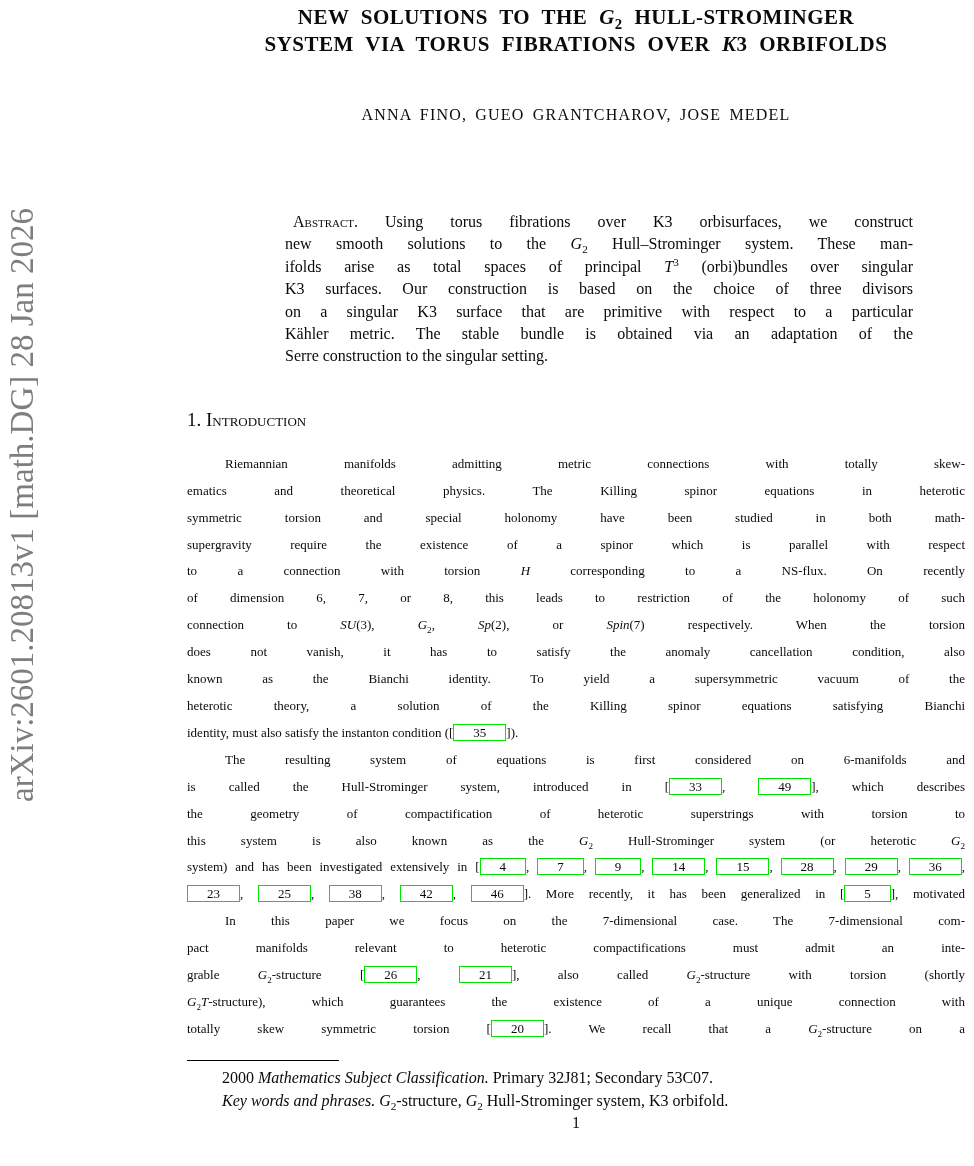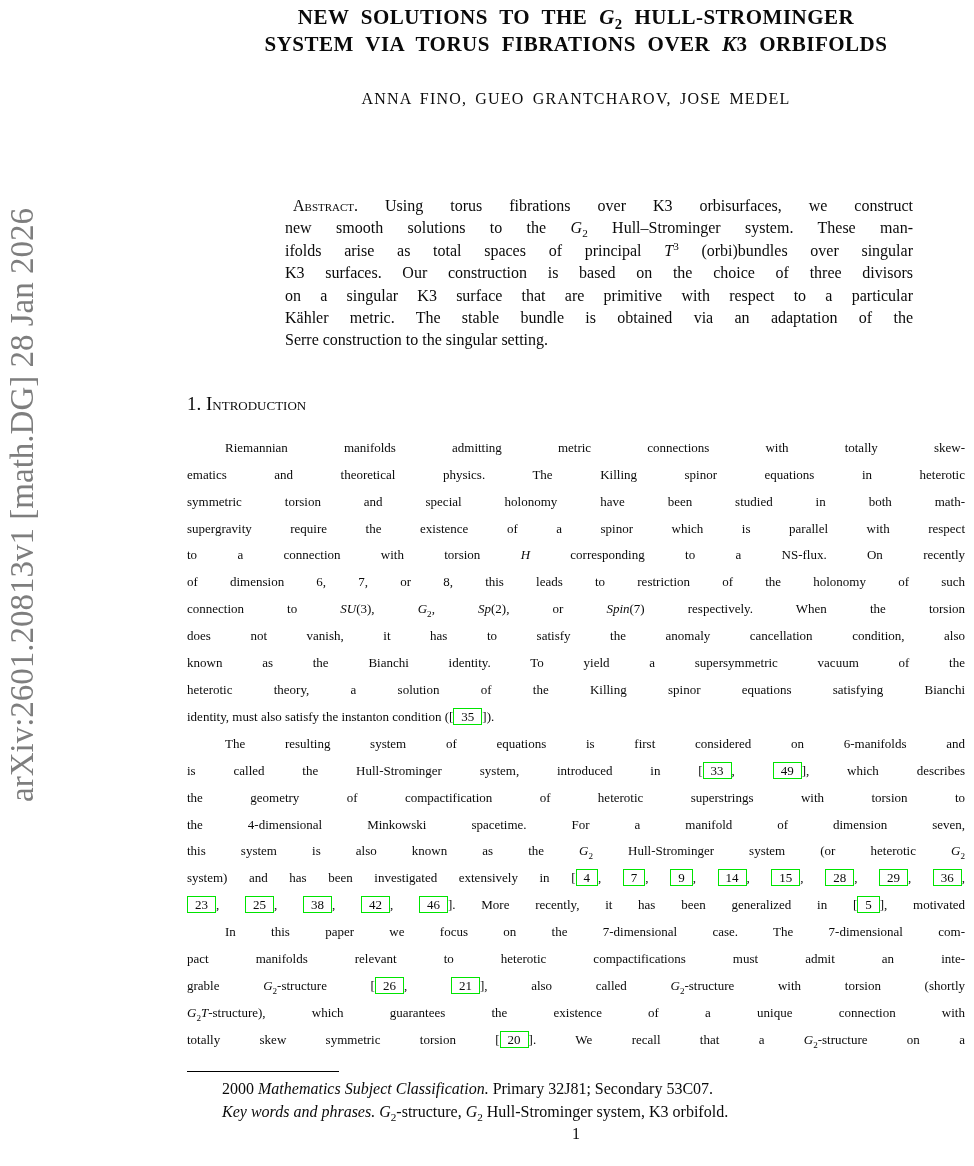--- a/index.html
+++ b/index.html
@@ -5,32 +5,32 @@
   html,body{margin:0;padding:0;background:#ffffff;}
   .page{position:relative;width:974px;height:1166px;background:#ffffff;overflow:hidden;
         font-family:"Liberation Serif","DejaVu Serif",serif;color:#0a0a0a;}
   .arxiv-stamp{position:absolute;top:892px;left:2px;width:774px;line-height:40px;
         transform:rotate(-90deg);transform-origin:0 0;text-align:center;
         font-size:33px;color:#7e7e7e;white-space:nowrap;}
   .col{position:absolute;left:187px;top:0;width:778px;}
   .title{font-size:21px;font-weight:bold;line-height:27px;margin-top:4px;
         letter-spacing:0.5px;word-spacing:6px;}
   .title .line{text-align:center;text-align-last:center;}
-  .authors{margin-top:32px;text-align:center;font-size:16px;letter-spacing:1.2px;word-spacing:3px;}
+  .authors{margin-top:48px;text-align:center;font-size:16px;letter-spacing:1.2px;word-spacing:3px;}
   .abstract{margin-top:87px;margin-left:98px;width:628px;font-size:16px;line-height:22.4px;}
   .abstract .line.indent{text-indent:8px;}
   .secheading{margin-top:41px;font-size:19px;}
   .secheading .line{text-align:right;text-align-last:center;}
   .bodytext{margin-top:20px;font-size:13px;line-height:26.9px;}
   .line{text-align:justify;text-align-last:justify;}
   .line.last{text-align-last:left;}
   .bodytext .line.indent{text-indent:38px;}
   .it{font-style:italic;}
   .sc{font-variant:small-caps;}
-  .cite{border:1.5px solid #00e400;padding:0 7px;color:#0a0a0a;cursor:pointer;}
+  .cite{border:1.5px solid #00e400;padding:0 19px;color:#0a0a0a;cursor:pointer;}
   sub,sup{font-size:70%;line-height:0;}
   .fnrule{margin-top:17px;width:152px;border-top:1.5px solid #000;}
   .footnote{margin-top:5px;font-size:16px;line-height:23px;}
   .footnote .line{text-align:left;text-align-last:left;text-indent:35px;}
   .pagenum{margin-top:2px;text-align:center;font-size:16px;}
 </style>
 </head>
 <body>
 
 <div class="page">
@@ -66,21 +66,20 @@
           <div class="line"><span>connection to </span><span class="it">SU</span><span>(3), </span><span class="it">G</span><sub>2</sub><span>, </span><span class="it">Sp</span><span>(2), or </span><span class="it">Spin</span><span>(7) respectively. When the torsion</span></div>
           <div class="line"><span>does not vanish, it has to satisfy the anomaly cancellation condition, also</span></div>
           <div class="line"><span>known as the Bianchi identity. To yield a supersymmetric vacuum of the</span></div>
           <div class="line"><span>heterotic theory, a solution of the Killing spinor equations satisfying Bianchi</span></div>
           <div class="line last"><span>identity, must also satisfy the instanton condition ([</span><span class="cite">35</span><span>]).</span></div>
         </div>
         <div>
           <div class="line indent"><span>The resulting system of equations is first considered on 6-manifolds and</span></div>
           <div class="line"><span>is called the Hull-Strominger system, introduced in [</span><span class="cite">33</span><span>, </span><span class="cite">49</span><span>], which describes</span></div>
           <div class="line"><span>the geometry of compactification of heterotic superstrings with torsion to</span></div>
-          <div class="line"><span>the 4-dimensional Minkowski spacetime. For a manifold of dimension seven,</span></div>
           <div class="line"><span>this system is also known as the </span><span class="it">G</span><sub>2</sub><span> Hull-Strominger system (or heterotic </span><span class="it">G</span><sub>2</sub></div>
           <div class="line"><span>system) and has been investigated extensively in [</span><span class="cite">4</span><span>, </span><span class="cite">7</span><span>, </span><span class="cite">9</span><span>, </span><span class="cite">14</span><span>, </span><span class="cite">15</span><span>, </span><span class="cite">28</span><span>, </span><span class="cite">29</span><span>, </span><span class="cite">36</span><span>,</span></div>
           <div class="line"><span class="cite">23</span><span>, </span><span class="cite">25</span><span>, </span><span class="cite">38</span><span>, </span><span class="cite">42</span><span>, </span><span class="cite">46</span><span>]. More recently, it has been generalized in [</span><span class="cite">5</span><span>], motivated</span></div>
         </div>
         <div>
           <div class="line indent"><span>In this paper we focus on the 7-dimensional case. The 7-dimensional com-</span></div>
           <div class="line"><span>pact manifolds relevant to heterotic compactifications must admit an inte-</span></div>
           <div class="line"><span>grable </span><span class="it">G</span><sub>2</sub><span>-structure [</span><span class="cite">26</span><span>, </span><span class="cite">21</span><span>], also called </span><span class="it">G</span><sub>2</sub><span>-structure with torsion (shortly</span></div>
           <div class="line"><span class="it">G</span><sub>2</sub><span class="it">T</span><span>-structure), which guarantees the existence of a unique connection with</span></div>
           <div class="line"><span>totally skew symmetric torsion [</span><span class="cite">20</span><span>]. We recall that a </span><span class="it">G</span><sub>2</sub><span>-structure on a</span></div>

